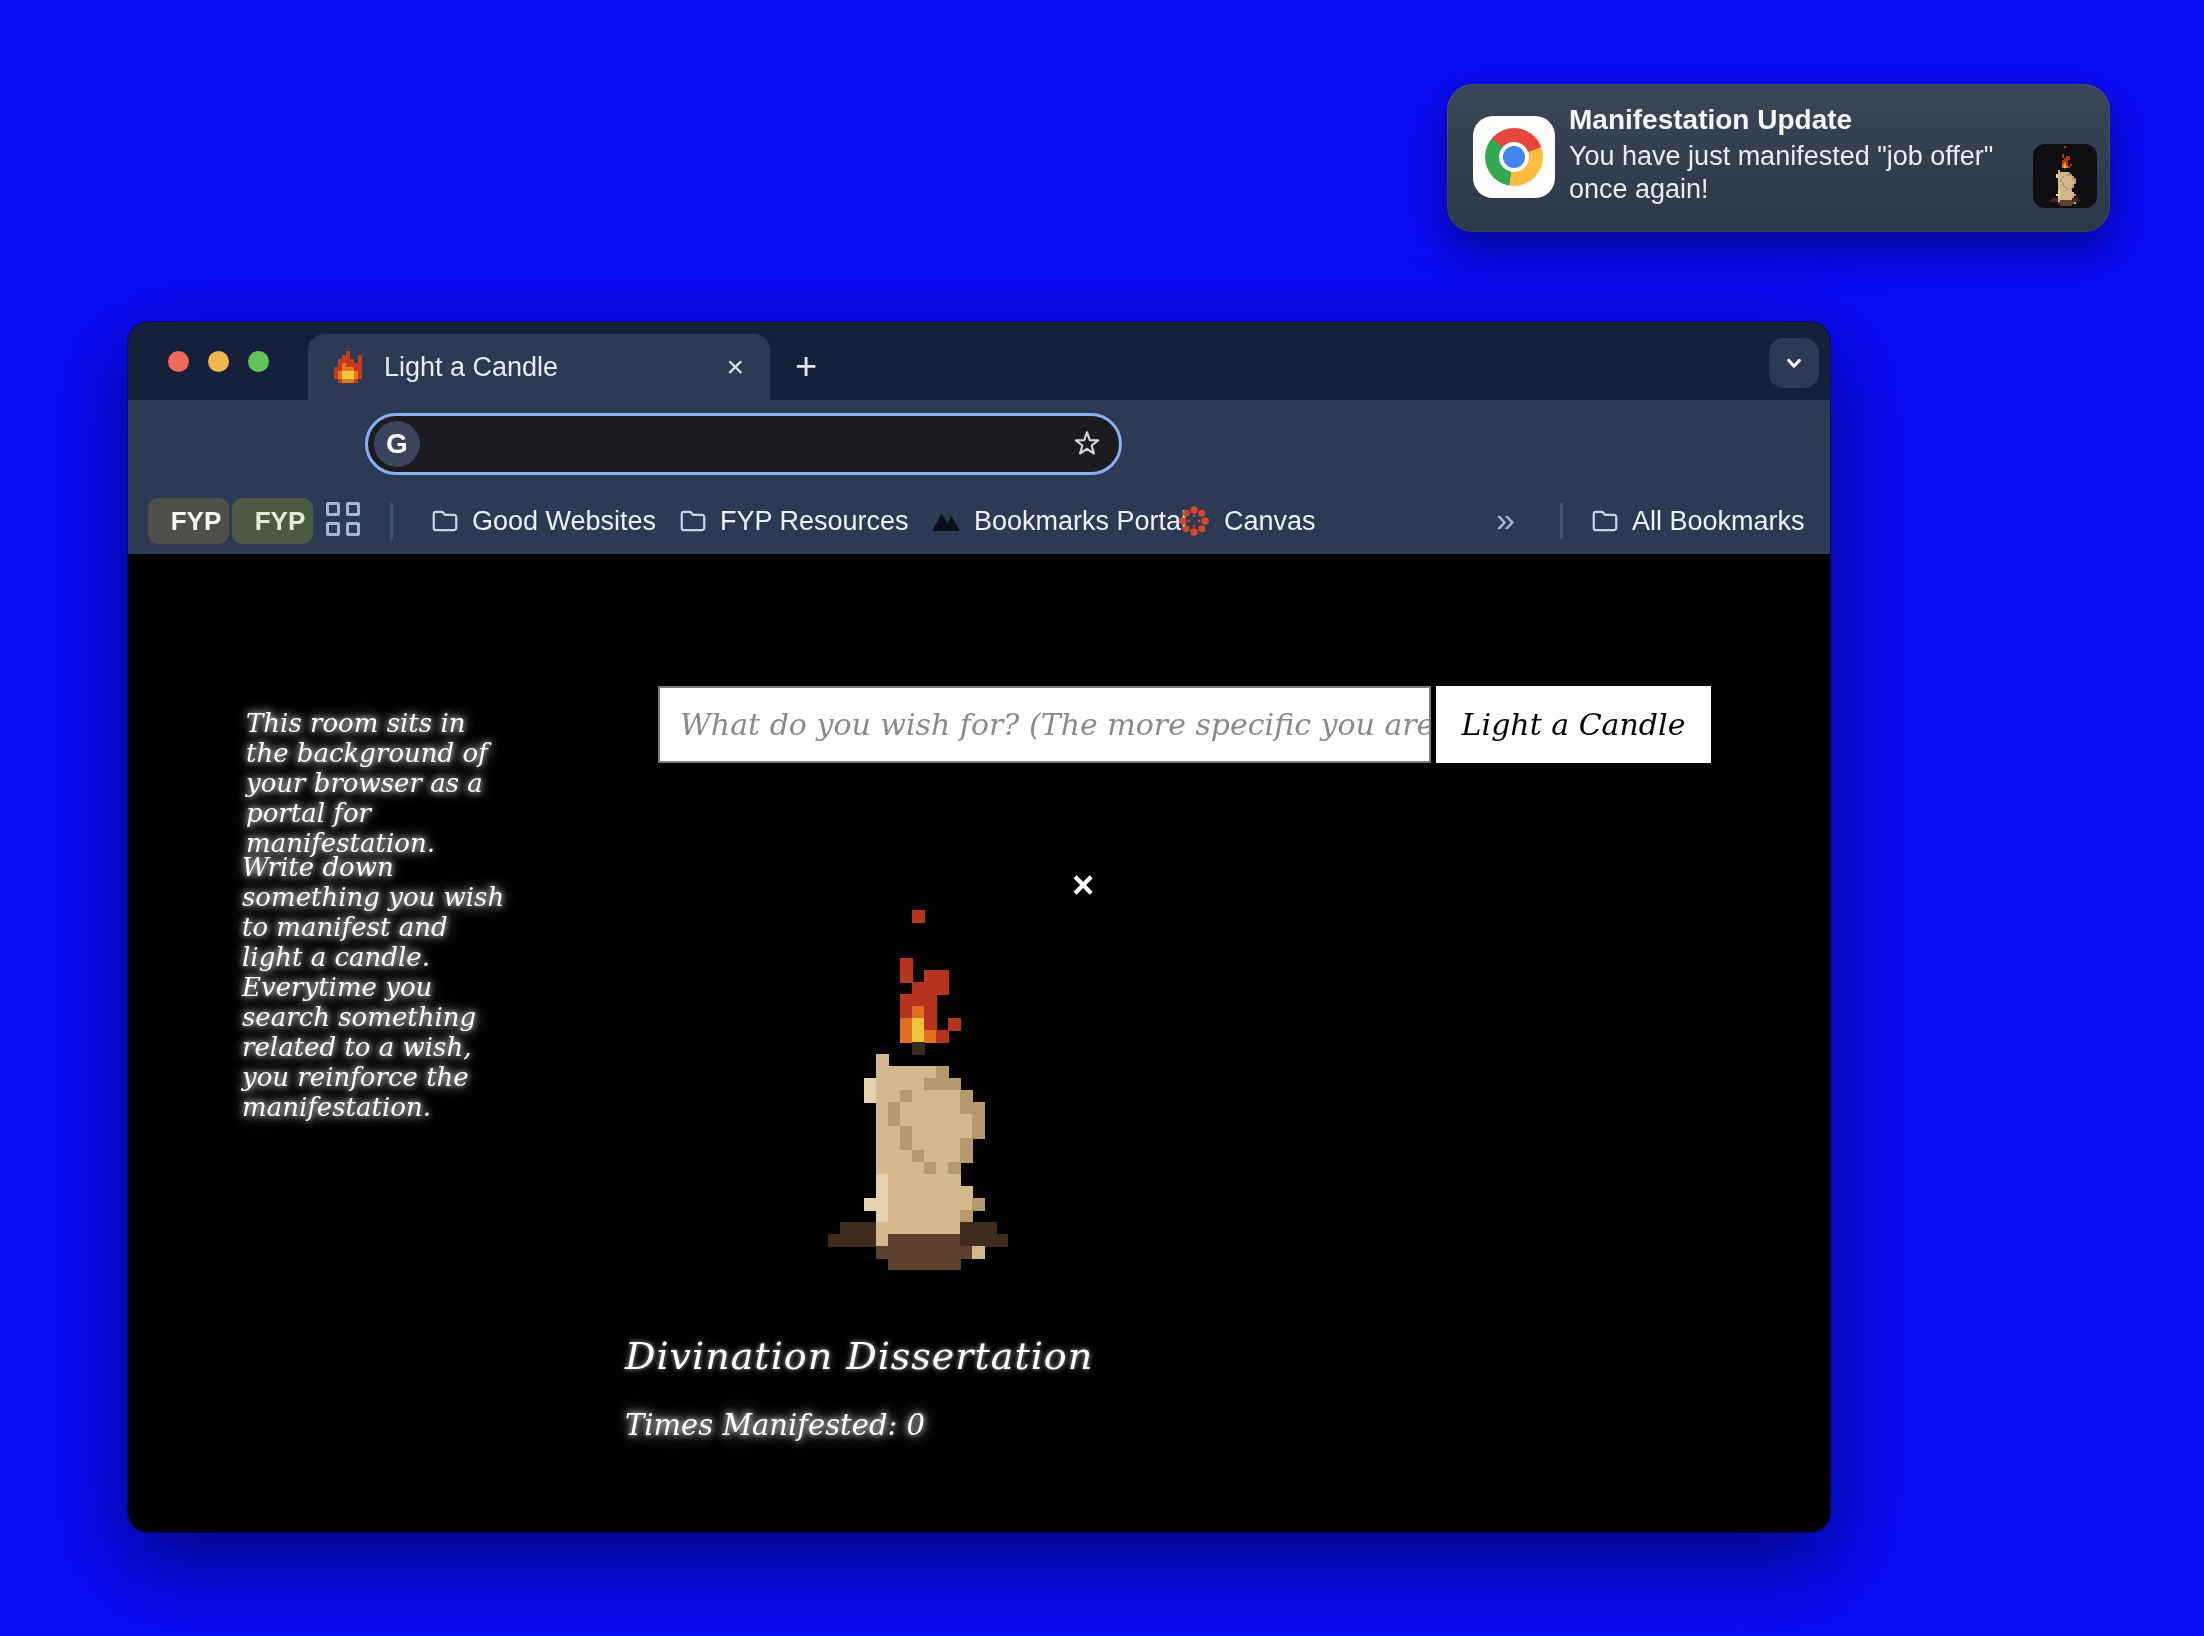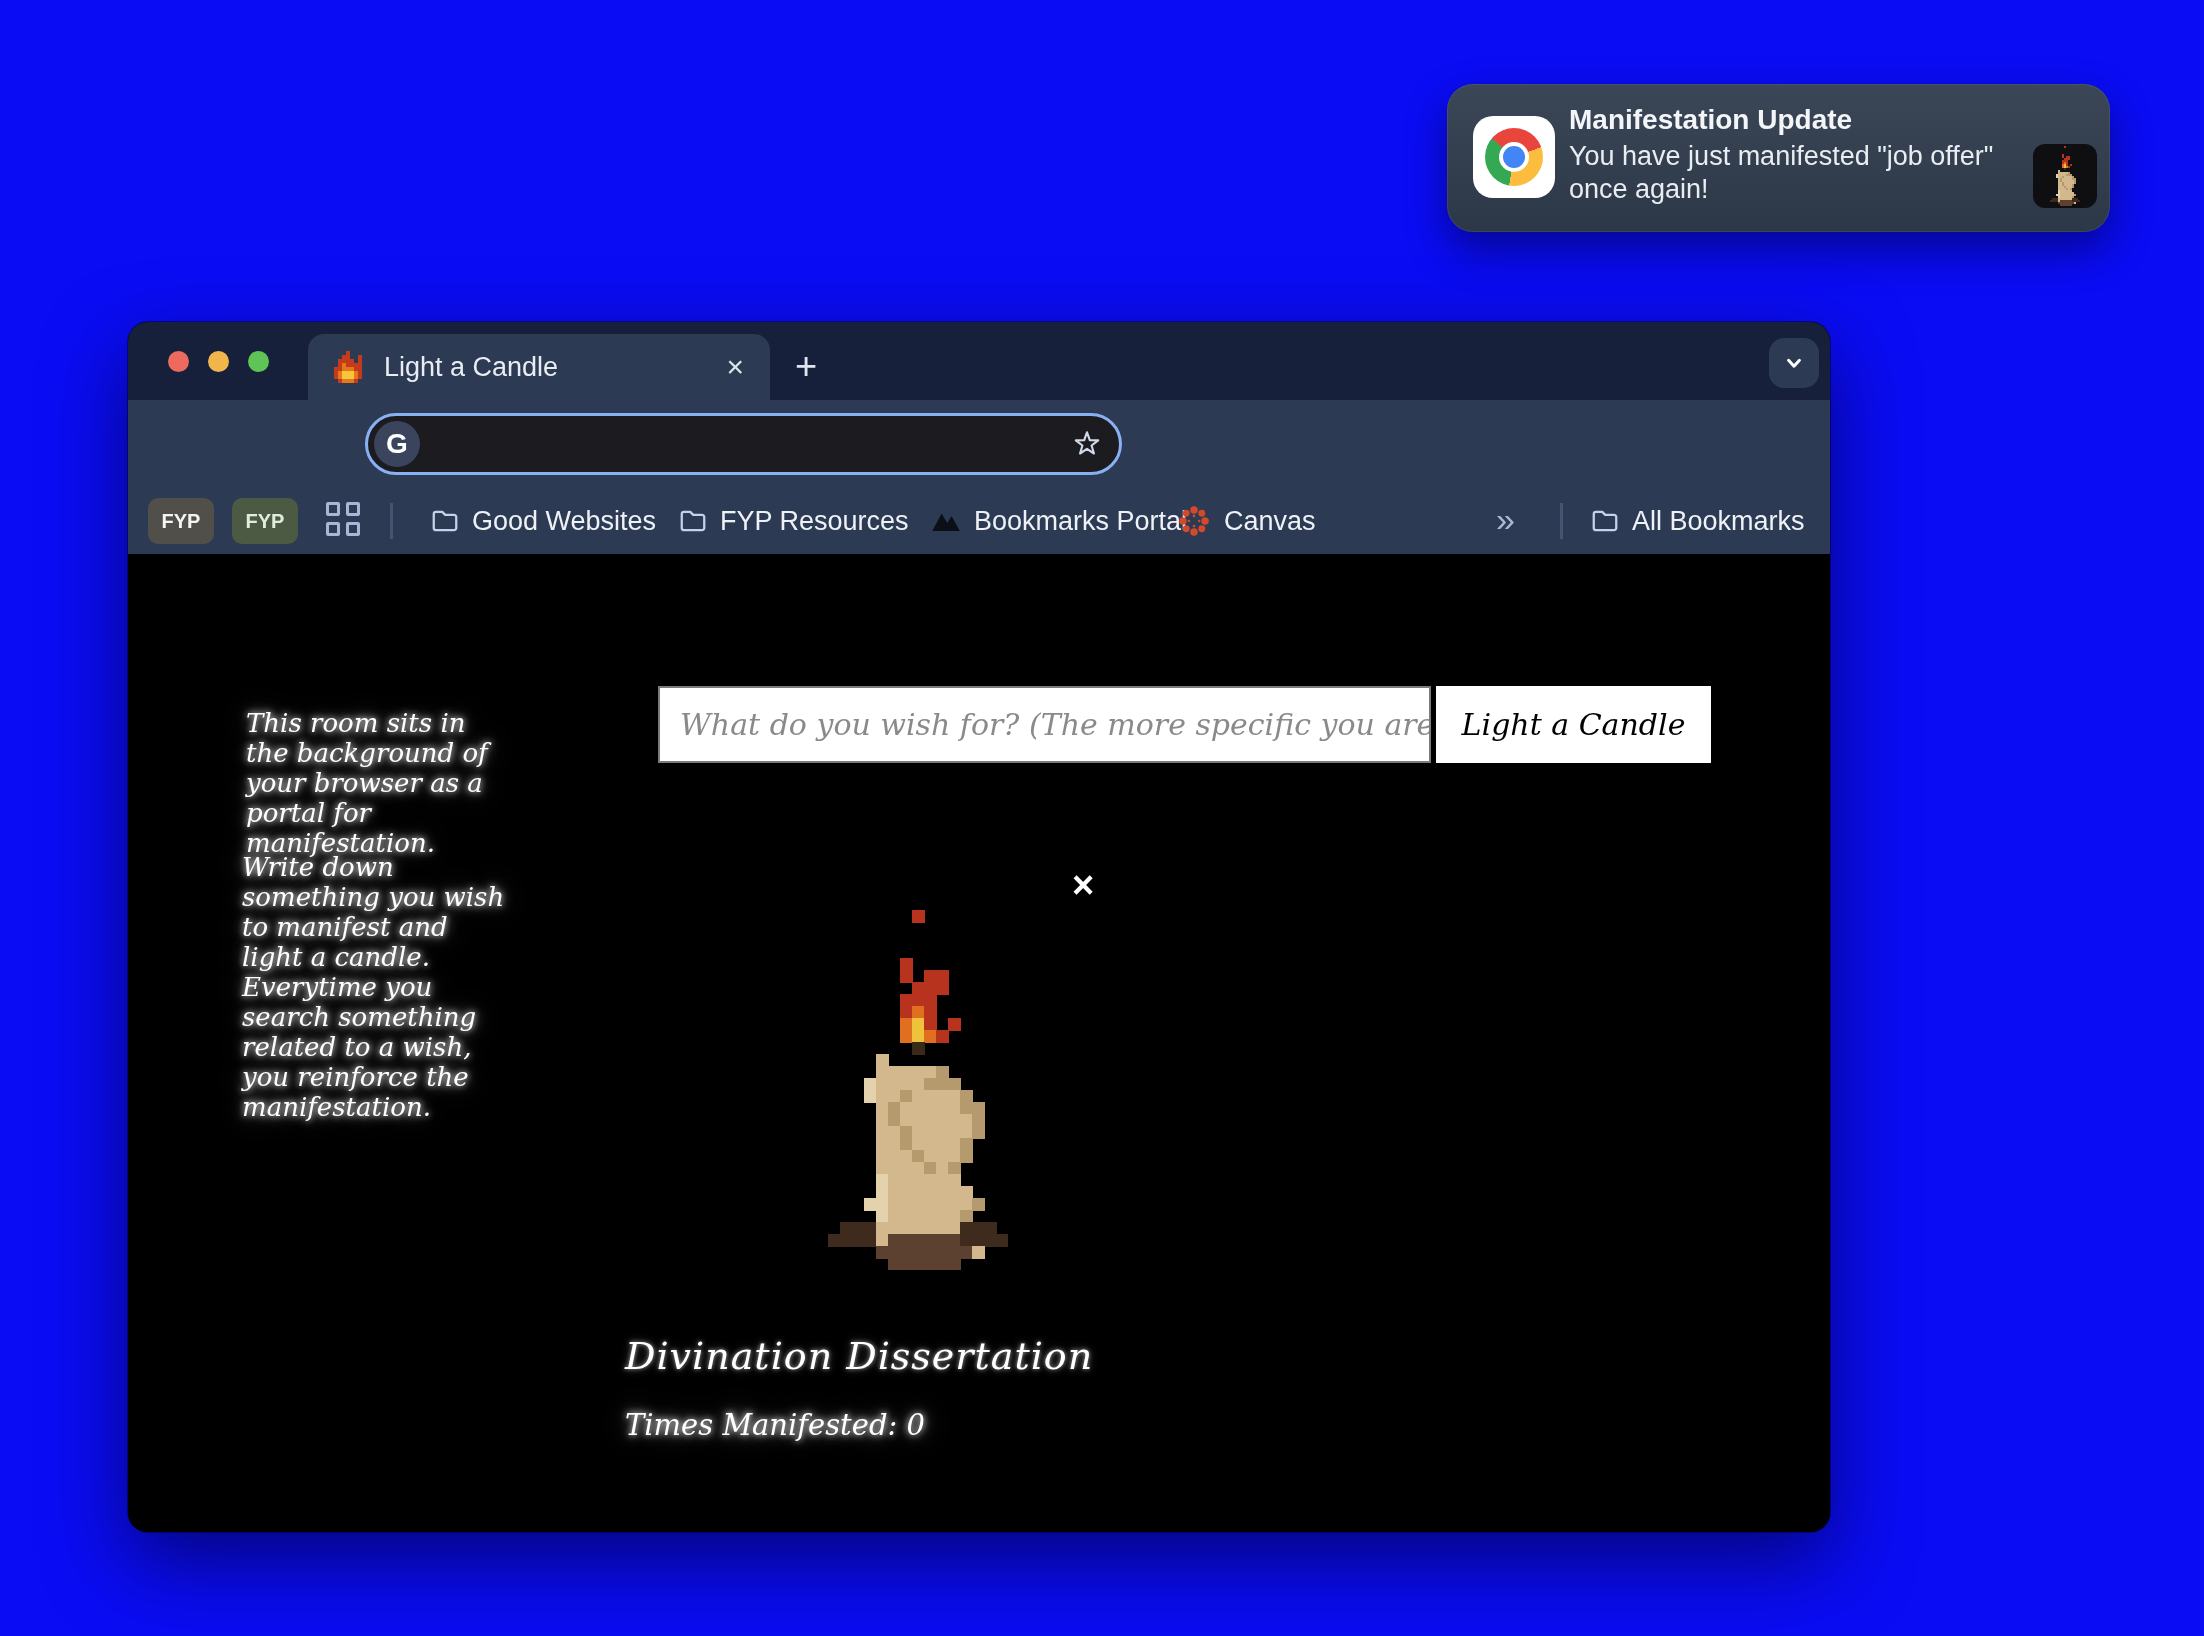--- a/index.html
+++ b/index.html
@@ -61,22 +61,22 @@
   .tooldiv{width:3px;height:38px;background:#455472;top:103px;}
   .avatar{left:1269px;top:98px;width:47px;height:47px;border-radius:50%;background:#edeff3;
     display:flex;align-items:center;justify-content:center;}
   .updatepill{left:1348px;top:93px;width:340px;height:58px;border-radius:29px;background:#101f39;
     display:flex;align-items:center;}
   .updatepill-label{color:#e8ebf2;font-size:27px;margin-left:28px;flex:1;}
   .dots{margin-right:20px;display:flex;flex-direction:column;align-items:center;}
   .dots span{width:5px;height:5px;border-radius:50%;background:#e3e7ee;display:block;margin:2.5px 0;}
 
   .bookmarks{left:0;top:166px;width:100%;height:66px;background:#2c3a54;}
-  .badge{top:10px;width:66px;height:46px;border-radius:10px;font-weight:bold;font-size:20px;
-    display:flex;align-items:center;justify-content:center;}
+  .badge{top:10px;width:66px;height:46px;border-radius:10px;font-weight:bold;font-size:26px;
+    display:flex;align-items:center;justify-content:center;padding-left:15px;}
   .badge1{left:20px;background:#514f4a;color:#f4f4f4;}
   .badge2{left:104px;background:#4c5a44;color:#dfeeda;}
   .gridicon{left:198px;top:14px;width:38px;height:38px;display:grid;grid-template-columns:14px 14px;grid-template-rows:14px 14px;gap:6px;}
   .gridicon i{border:3px solid #a9b7d6;box-sizing:border-box;display:block;border-radius:2px;}
   .bmdiv{width:3px;height:36px;background:#455472;top:15px;}
   .bmitem{top:0;height:66px;display:flex;align-items:center;}
   .bmlabel{color:#eef1f6;font-size:27px;margin-left:12px;}
   .overflow{color:#a9b8d6;font-size:34px;top:12px;}
 
   .page{left:0;top:232px;width:100%;height:978px;background:#000;}

